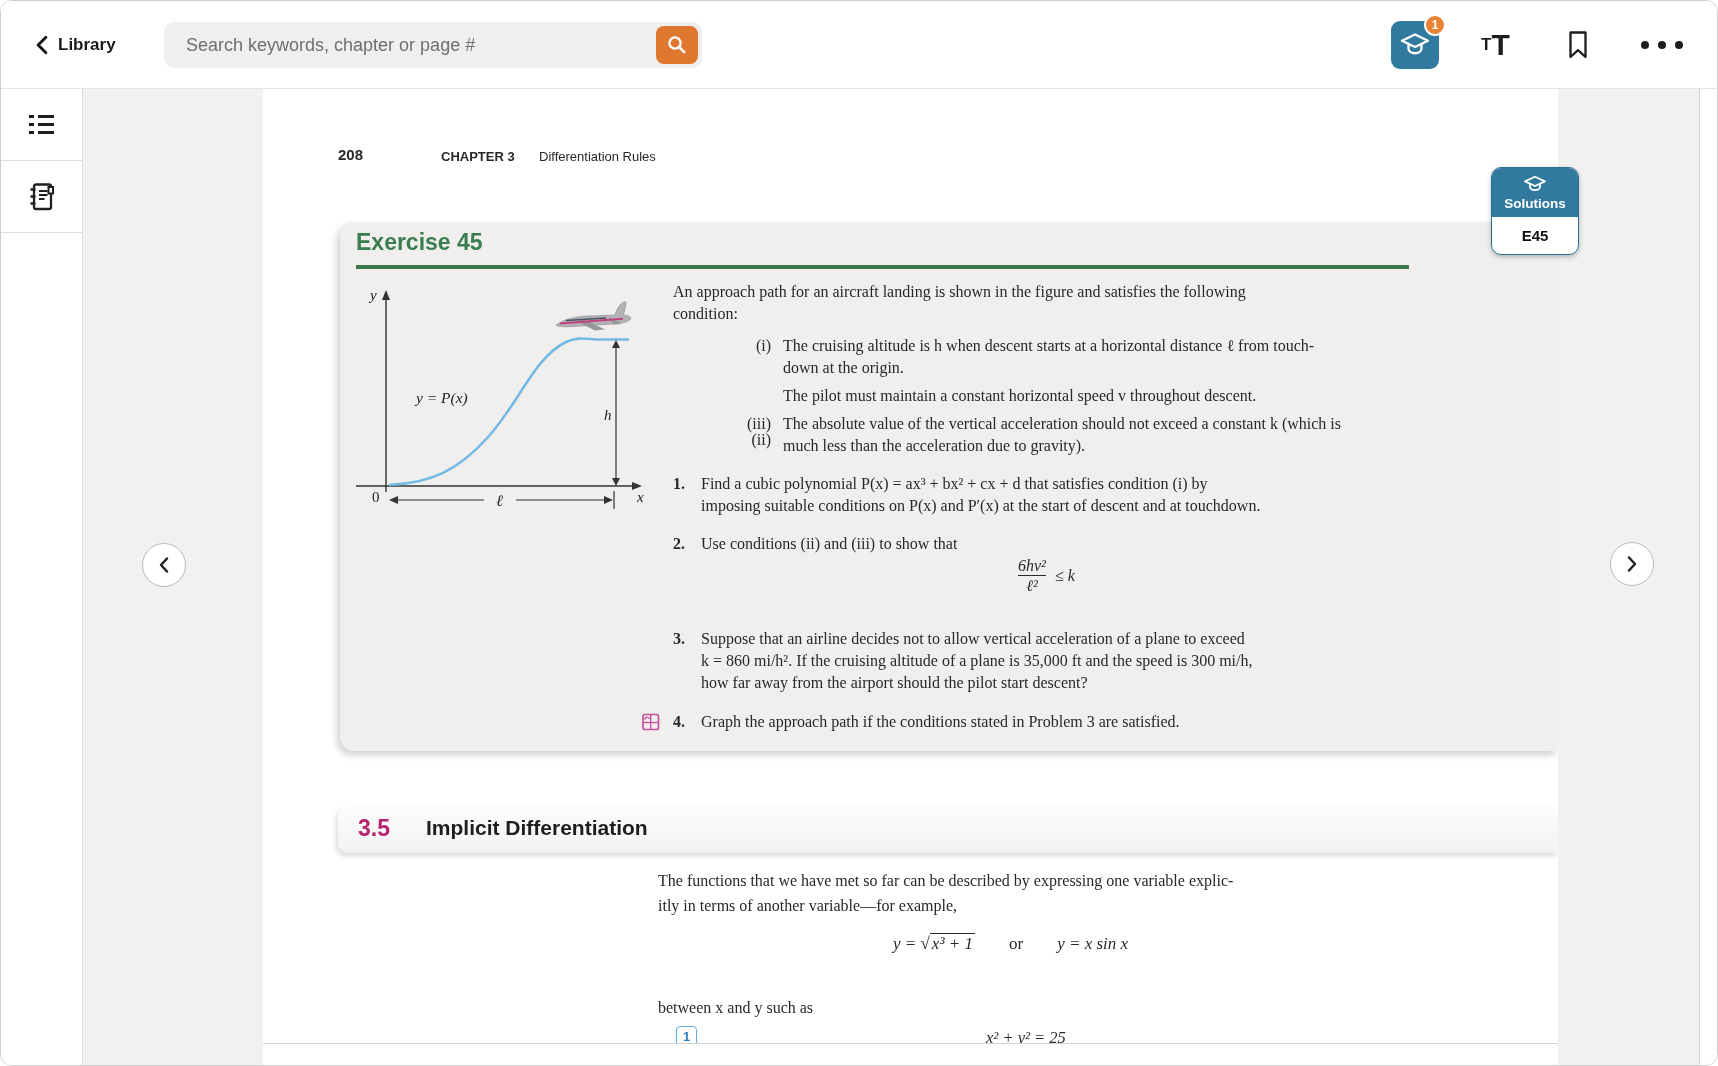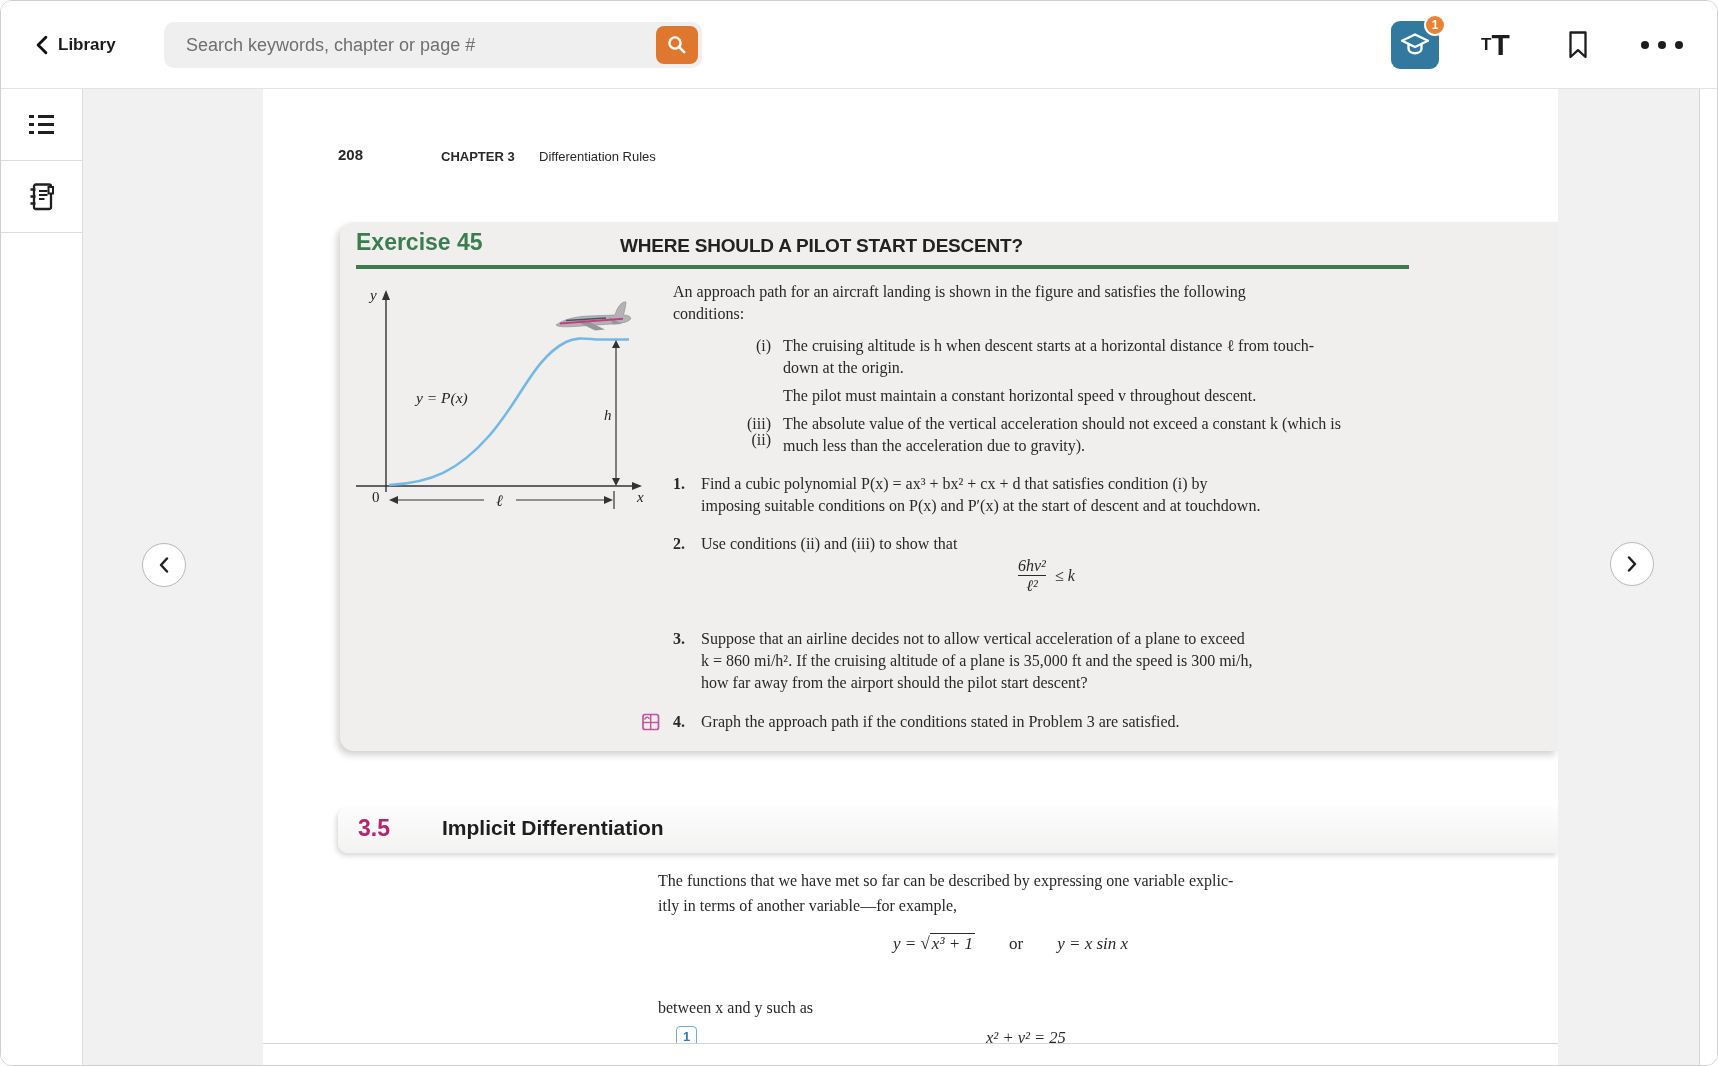--- a/index.html
+++ b/index.html
@@ -61,21 +61,21 @@
   .frac .bar{width:100%;border-top:1.6px solid #2a2a2a;margin:1px 0;}
   .rel{font-family:"Liberation Serif",serif;font-style:italic;font-size:16px;color:#282828;}
 
   .calc-icon{position:absolute;left:379px;top:624px;}
 
   .sec-bar{position:absolute;left:75px;top:718px;width:1220px;height:46px;background:linear-gradient(#fdfdfd,#f2f2f1);
            border-radius:10px 0 0 10px;box-shadow:-2px 3px 5px rgba(0,0,0,0.15);}
   .sec-num{position:absolute;left:95px;top:726px;font-size:23px;font-weight:bold;color:#b5246d;
            font-family:"Liberation Sans",sans-serif;}
   .sec-title{position:absolute;left:163px;top:727px;font-size:21px;font-weight:bold;color:#1e1e1e;
-           font-family:"Liberation Sans",sans-serif;margin-left:16px;}
+           font-family:"Liberation Sans",sans-serif;}
 
   .eq-row{position:absolute;left:630px;top:845px;display:flex;align-items:center;gap:34px;
           font-family:"Liberation Serif",serif;font-size:17px;color:#282828;}
   .eq-row .math{font-style:italic;}
   .eq-row .rad{border-top:1.4px solid #2a2a2a;padding:0 2px;}
   .eq-row .or{font-style:normal;}
   .eq2-tag{position:absolute;left:413px;top:937px;width:21px;height:21px;border:1.6px solid #63aee3;border-radius:4px;
           color:#2c7fc2;font-size:13px;font-weight:bold;display:flex;align-items:center;justify-content:center;
           font-family:"Liberation Sans",sans-serif;background:#fff;}
 
@@ -170,21 +170,20 @@
 
     <div class="page">
       <div class="scan">
 
         <span class="t tb sans" style="left:75px;top:57px;font-size:15px;">208</span>
         <span class="t tb sans" style="left:178px;top:60px;font-size:13px;">CHAPTER 3</span>
         <span class="t sans" style="left:276px;top:60px;font-size:13px;">Differentiation Rules</span>
 
         <div class="ex-box"></div>
         <span class="ex-label">Exercise 45</span>
-        <span class="ex-title">WHERE SHOULD A PILOT START DESCENT?</span>
         <div class="green-rule"></div>
 
         <svg style="position:absolute;left:83px;top:195px;" width="310" height="240" viewBox="0 0 310 240">
 
           <line x1="40" y1="14" x2="40" y2="208" stroke="#333" stroke-width="1.4"></line>
           <polygon points="36,16 40,6 44,16" fill="#333"></polygon>
           <line x1="10" y1="202" x2="288" y2="202" stroke="#333" stroke-width="1.4"></line>
           <polygon points="286,198 296,202 286,206" fill="#333"></polygon>
 
           <path d="M43,201 C85,199 112,187 143,152 C174,117 188,74 220,58 C232,52 243,55.5 254,55.5 L283,55.5" fill="none" stroke="#74b9e6" stroke-width="2.6"></path>
@@ -209,21 +208,21 @@
 
           <text x="24" y="16" font-family="Liberation Serif,serif" font-style="italic" font-size="15" fill="#222">y</text>
           <text x="291" y="218" font-family="Liberation Serif,serif" font-style="italic" font-size="15" fill="#222">x</text>
           <text x="26" y="218" font-family="Liberation Serif,serif" font-size="15" fill="#222">0</text>
           <text x="70" y="119" font-family="Liberation Serif,serif" font-style="italic" font-size="15.5" fill="#222">y = P(x)</text>
           <text x="258" y="136" font-family="Liberation Serif,serif" font-style="italic" font-size="15" fill="#222">h</text>
           <text x="150" y="222" font-family="Liberation Serif,serif" font-style="italic" font-size="16" fill="#222">ℓ</text>
         </svg>
 
         <span class="t" style="left:410px;top:194px;">An approach path for an aircraft landing is shown in the figure and satisfies the following</span>
-        <span class="t" style="left:410px;top:216px;">conditions:</span>
+        <span class="t" style="left:410px;top:216px;">condition:</span>
 
         <span class="t cnum" style="top:248px;">(i)</span>
         <span class="t" style="left:520px;top:248px;">The cruising altitude is h when descent starts at a horizontal distance ℓ from touch-</span>
         <span class="t" style="left:520px;top:270px;">down at the origin.</span>
 
         <span class="t cnum" style="top:298px;margin-top:44px;">(ii)</span>
         <span class="t" style="left:520px;top:298px;">The pilot must maintain a constant horizontal speed v throughout descent.</span>
 
         <span class="t cnum" style="top:326px;">(iii)</span>
         <span class="t" style="left:520px;top:326px;">The absolute value of the vertical acceleration should not exceed a constant k (which is</span>
@@ -272,20 +271,30 @@
           <span class="math">y = x sin x</span>
         </div>
 
         <span class="t" style="left:395px;top:910px;">between x and y such as</span>
 
         <span class="eq2-tag">1</span>
         <span class="t ti" style="left:723px;top:939px;font-size:16.5px;">x² + y² = 25</span>
       </div>
     </div>
 
+    <div class="sol-tag">
+      <div class="sol-top">
+        <svg width="24" height="20" viewBox="0 0 24 20">
+          <path d="M12 1.8 L22 6.4 L12 11 L2 6.4 Z" fill="none" stroke="#fff" stroke-width="1.8" stroke-linejoin="round"></path>
+          <path d="M7 8.8 V11.8 C7 13.8 9.2 15.2 12 15.2 C14.8 15.2 17 13.8 17 11.8 V8.8" fill="none" stroke="#fff" stroke-width="1.8" stroke-linecap="round"></path>
+        </svg>
+        <span>Solutions</span>
+      </div>
+      <div class="sol-bottom">E45</div>
+    </div>
 
     <button class="nav left">
       <svg width="16" height="18" viewBox="0 0 12 18">
         <polyline points="9,2.5 3,9 9,15.5" fill="none" stroke="#222" stroke-width="2.5" stroke-linecap="round" stroke-linejoin="round"></polyline>
       </svg>
     </button>
     <button class="nav right">
       <svg width="16" height="18" viewBox="0 0 12 18">
         <polyline points="3,2.5 9,9 3,15.5" fill="none" stroke="#222" stroke-width="2.5" stroke-linecap="round" stroke-linejoin="round"></polyline>
       </svg>

